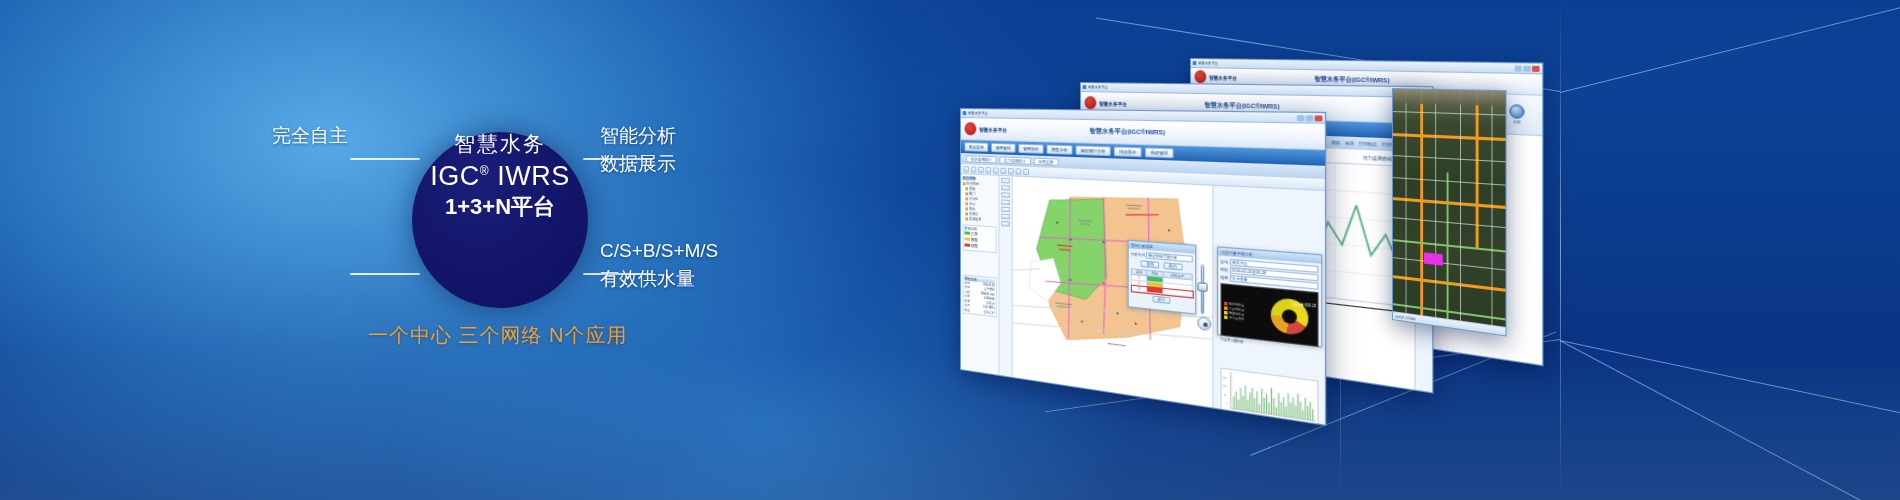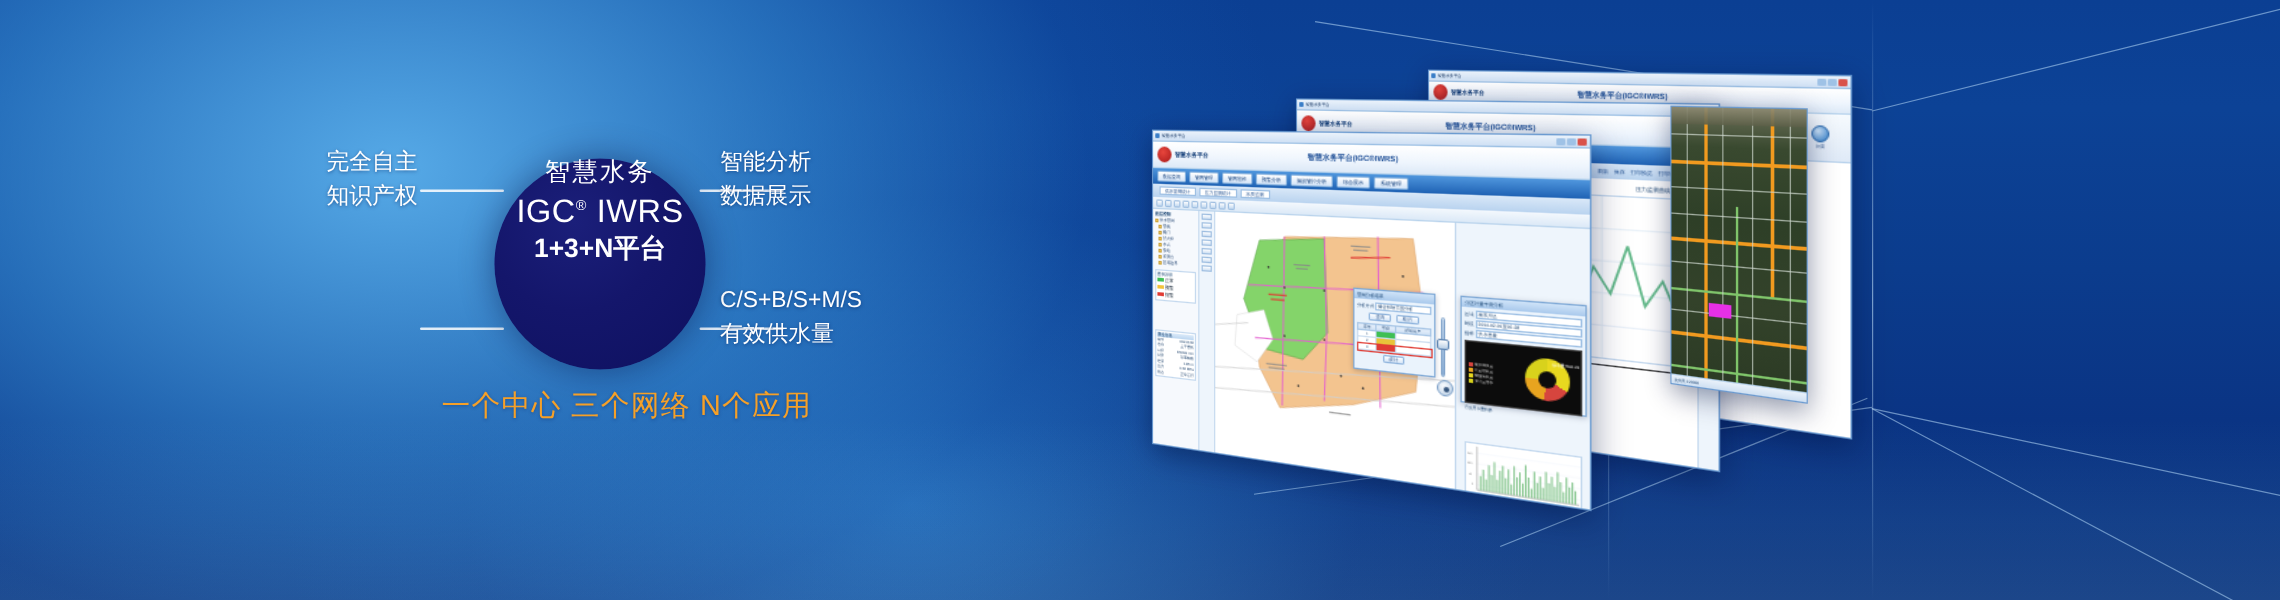--- a/index.html
+++ b/index.html
@@ -45,21 +45,21 @@
     text-shadow:0 1px 3px rgba(0,30,90,0.55); white-space:nowrap;
   }
   .label.r { text-align:right; }
   .label.l { text-align:left; }
 
   .connector{
     position:absolute; height:2px; background:rgba(255,255,255,0.85); border-radius:1px;
   }
 
   .tagline{
-    position:absolute; left:368px; top:322px; font-size:24px; color:#f5a028;
+    position:absolute; left:368px; top:322px; font-size:20px; color:#f5a028;
     letter-spacing:1px; white-space:nowrap; text-shadow:0 1px 3px rgba(0,30,90,0.4);text-align:right;
   }
 
   
   .shot{
     position:absolute; background:#eef3fa; overflow:hidden;
     border:1px solid #6a9ad0;
     box-shadow:0 6px 22px rgba(0,15,60,0.45);
     font-size:4px; color:#123;
   }
@@ -164,21 +164,20 @@
   </div>
   <div class="floor-haze"></div>
 
   <div class="connector" style="left:350px; top:158px; width:70px;"></div>
   <div class="connector" style="left:583px; top:158px; width:70px;"></div>
   <div class="connector" style="left:350px; top:273px; width:70px;"></div>
   <div class="connector" style="left:583px; top:273px; width:70px;"></div>
 
   <div class="label r" style="left:200px; top:122px; width:148px;">
     <div>完全自主</div>
-    <div>知识产权</div>
   </div>
 
   <div class="label l" style="left:600px; top:122px; width:200px;">
     <div>智能分析</div>
     <div>数据展示</div>
   </div>
 
 
   <div class="label l" style="left:600px; top:237px; width:220px;">
     <div>C/S+B/S+M/S</div>

